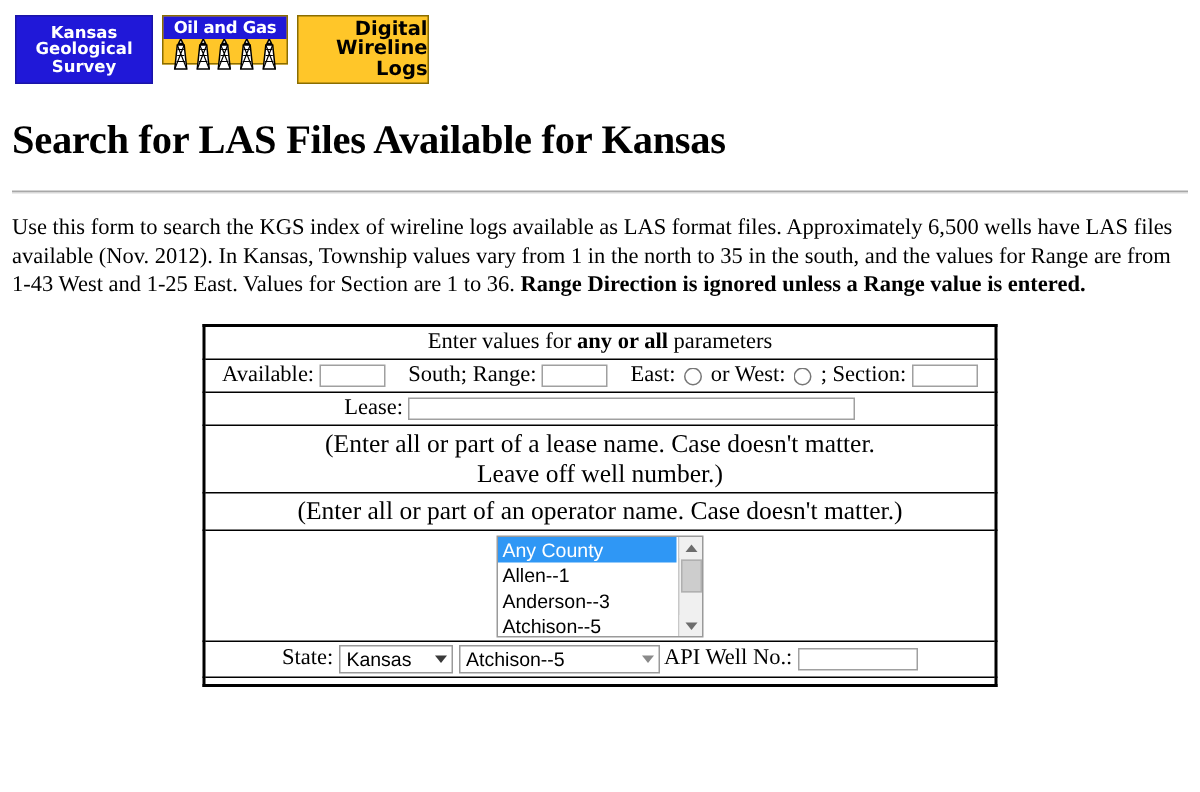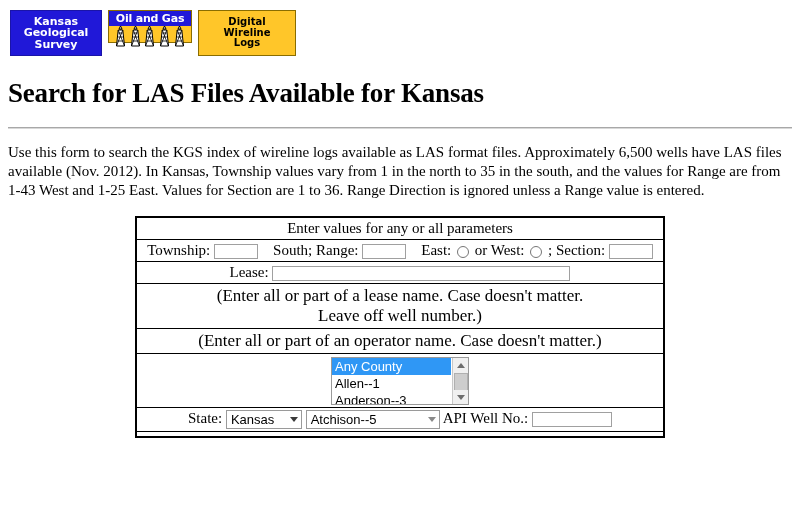--- a/index.html
+++ b/index.html
@@ -76,27 +76,27 @@
     padding: 0 2px 1px 2px;
   }
   .derrick {
     width: 11px;
     height: 22px;
     position: relative;
   }
   .derrick svg { display: block; }
 
   .banner-dwl {
-    width: 98px;
+    width: 88px;
     height: 46px;
     background: #ffc629;
     border: 1px solid #8a6d00;
     color: #000000;
-    font-size: 10px;
-    text-align: center;
+    font-size: 13px;
+    text-align: right;
     justify-content: center;
     padding: 1px 0;
   }
   .banner-dwl span { display: block; }
 
   
   h1.title {
     font-family: "Liberation Serif", "DejaVu Serif", serif;
     font-size: 27px;
     font-weight: bold;
@@ -115,21 +115,21 @@
   
   p.body {
     margin: 0 0 0 0;
     font-size: 15px;
     line-height: 19px;
     text-align: left;
   }
   p.body.second {
     margin-top: 20px;
   }
-  b { font-weight: normal; margin-top: 28px; }
+  b { font-weight: bold; margin-top: 28px; }
   a.link {
     color: #1a1ae0;
     text-decoration: underline;
   }
 
   
   .form-wrap {
     display: flex;
     justify-content: center;
     margin-top: 16px;
@@ -176,21 +176,21 @@
     margin: 0 2px;
     vertical-align: middle;
   }
 
   
   .county-row td { padding: 0; }
   .county-box {
     position: relative;
     margin: 1px auto 0 auto;
     width: 138px;
-    height: 48px;
+    height: 68px;
     border: 1px solid #9a9a9a;
     background: #ffffff;
     font-family: "Liberation Sans", sans-serif;
     font-size: 13px;
     overflow: hidden;
     text-align: left;
     box-sizing: border-box;
   }
   .county-list {
     position: absolute;
@@ -340,21 +340,21 @@
 
   <div class="form-wrap">
     <table class="form">
       <tbody>
         <tr>
           <td class="hdr"><span>Enter values for </span><b>any or all</b><span> parameters</span></td>
         </tr>
 
         <tr>
           <td class="rowcell">
-            <span class="lbl">Township:</span>
+            <span class="lbl">Available:</span>
             <input class="txt tiny" type="text" value="" style="">
             &nbsp;&nbsp;
             <span class="lbl">South; Range:</span>
             <input class="txt tiny" type="text" value="" style="">
             &nbsp;&nbsp;
             <span class="lbl">East:</span>
             <input class="radio" type="radio" name="rangedir" style="">
             <span class="lbl">or West:</span>
             <input class="radio" type="radio" name="rangedir" style="">
             <span class="lbl">; Section:</span>

